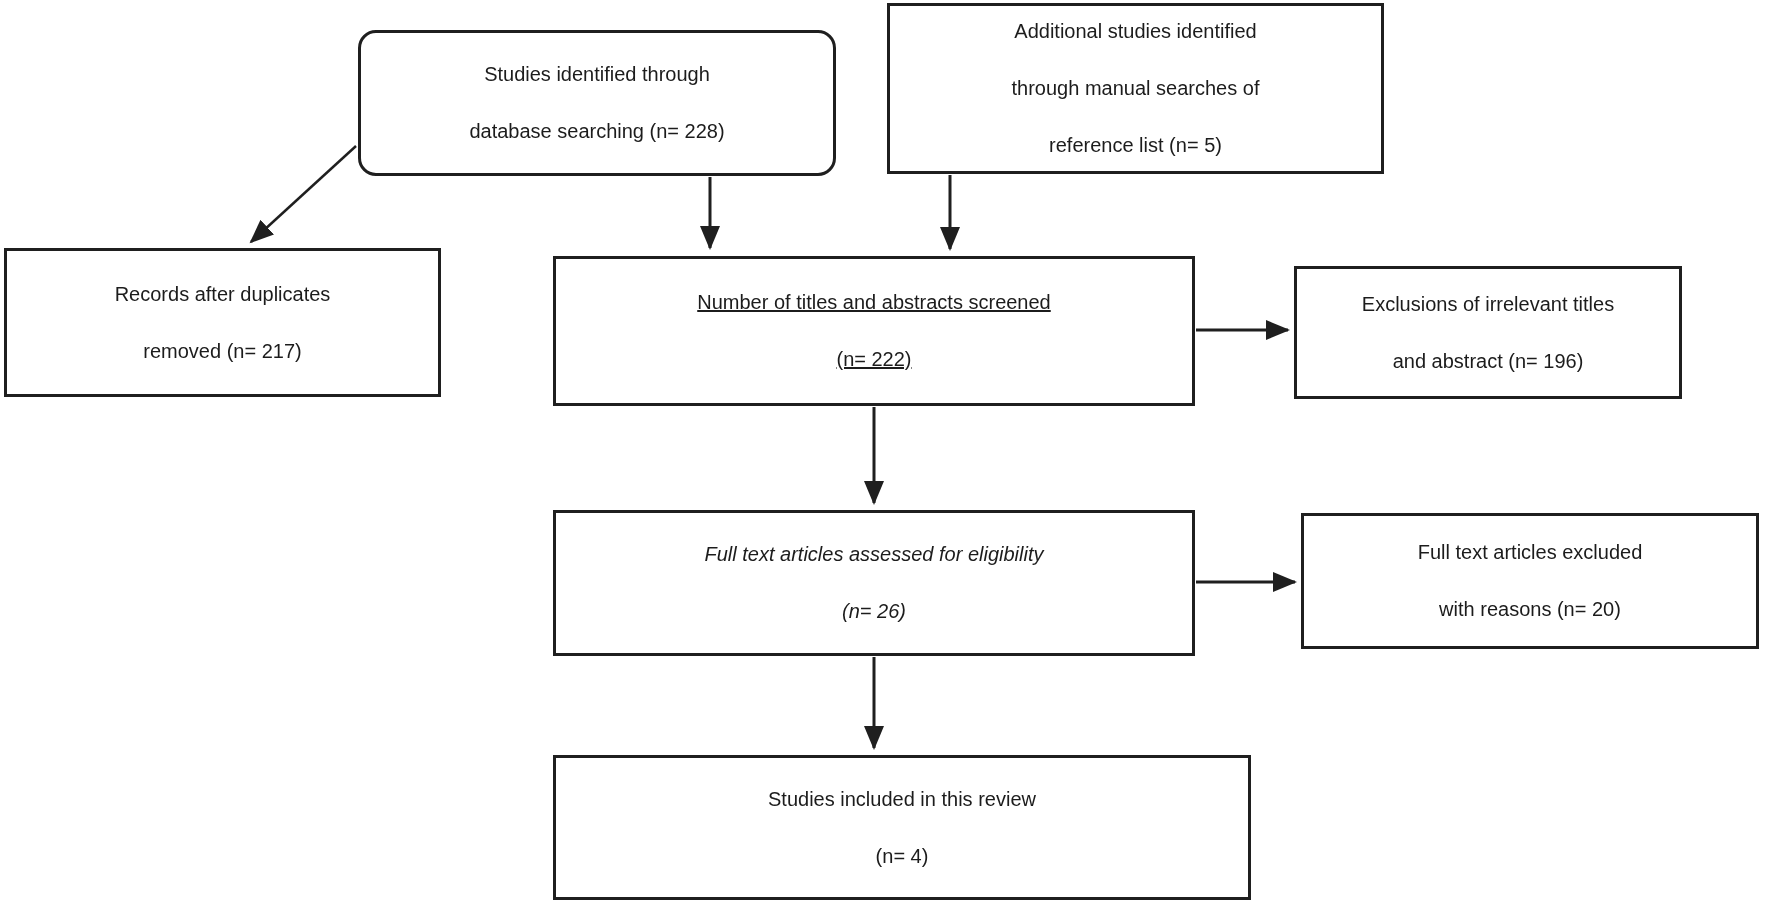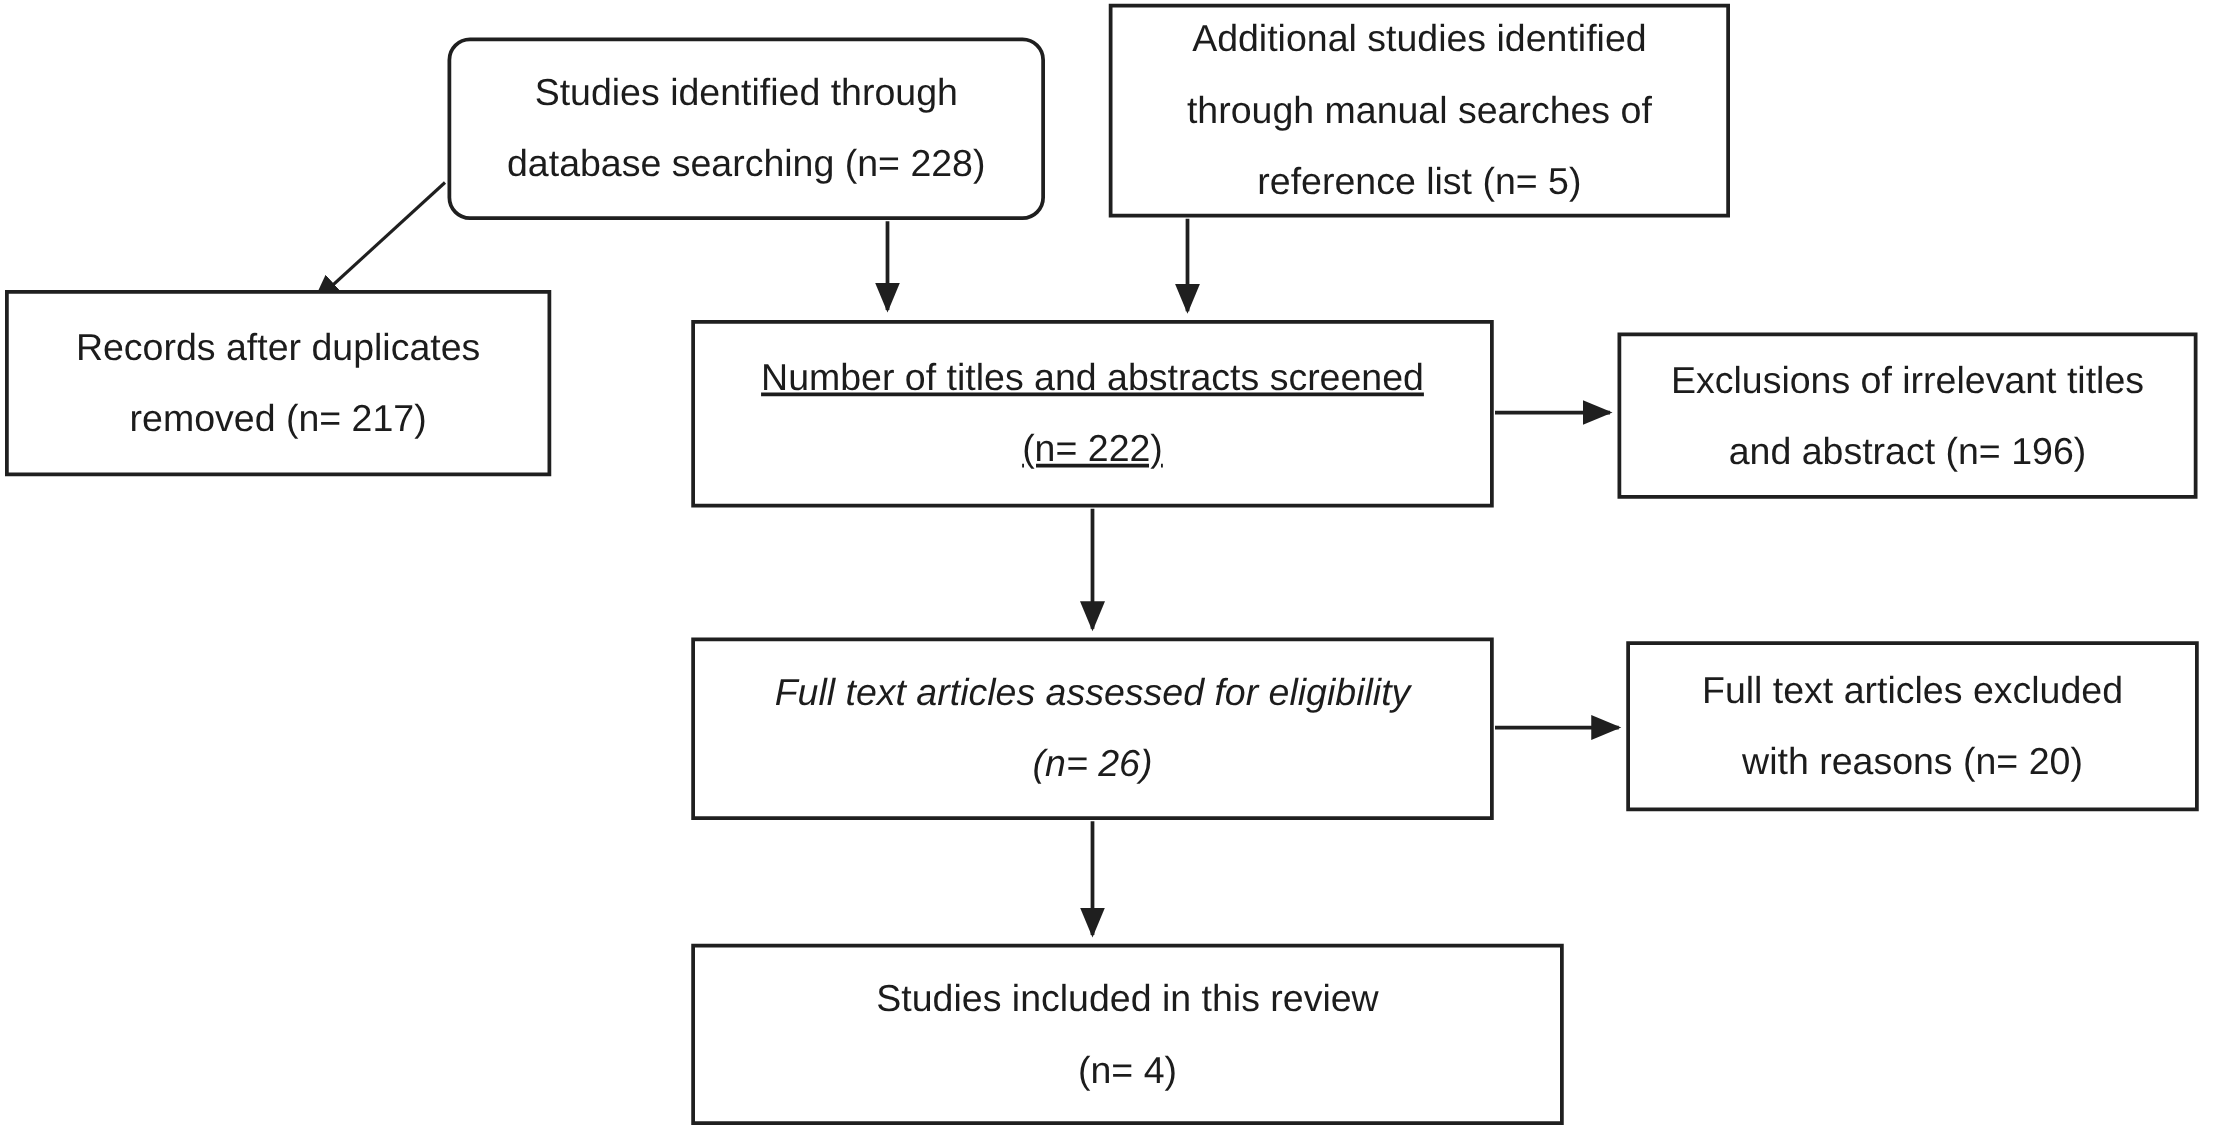--- a/index.html
+++ b/index.html
@@ -27,30 +27,30 @@
     position: absolute;
     box-sizing: border-box;
     border: 3px solid #1f1f1f;
     background: #ffffff;
     display: flex;
     flex-direction: column;
     justify-content: center;
     align-items: center;
     text-align: center;
     color: #1c1c1c;
-    font-size: 30px;
+    font-size: 20px;
     line-height: 57px;
     white-space: nowrap;
   }
   
   #box-db        { left: 358px;  top: 30px;  width: 478px; height: 146px; border-radius: 18px; }
   #box-manual    { left: 887px;  top: 3px;   width: 497px; height: 171px; }
-  #box-dedup     { left: 4px;    top: 232px; width: 437px; height: 149px; }
+  #box-dedup     { left: 4px;    top: 248px; width: 437px; height: 149px; }
   #box-screened  { left: 553px;  top: 256px; width: 642px; height: 150px; text-decoration: underline; }
-  #box-excl1     { left: 1294px; top: 266px; width: 464px; height: 133px; }
+  #box-excl1     { left: 1294px; top: 266px; width: 388px; height: 133px; }
   #box-fulltext  { left: 553px;  top: 510px; width: 642px; height: 146px; font-style: italic; }
   #box-excl2     { left: 1301px; top: 513px; width: 458px; height: 136px; text-align: right; }
   #box-included  { left: 553px;  top: 755px; width: 698px; height: 145px; }
 </style>
 </head>
 <body>
 
 <div class="canvas">
 
   <svg class="arrows" viewBox="0 0 1771 903" xmlns="http://www.w3.org/2000/svg">

